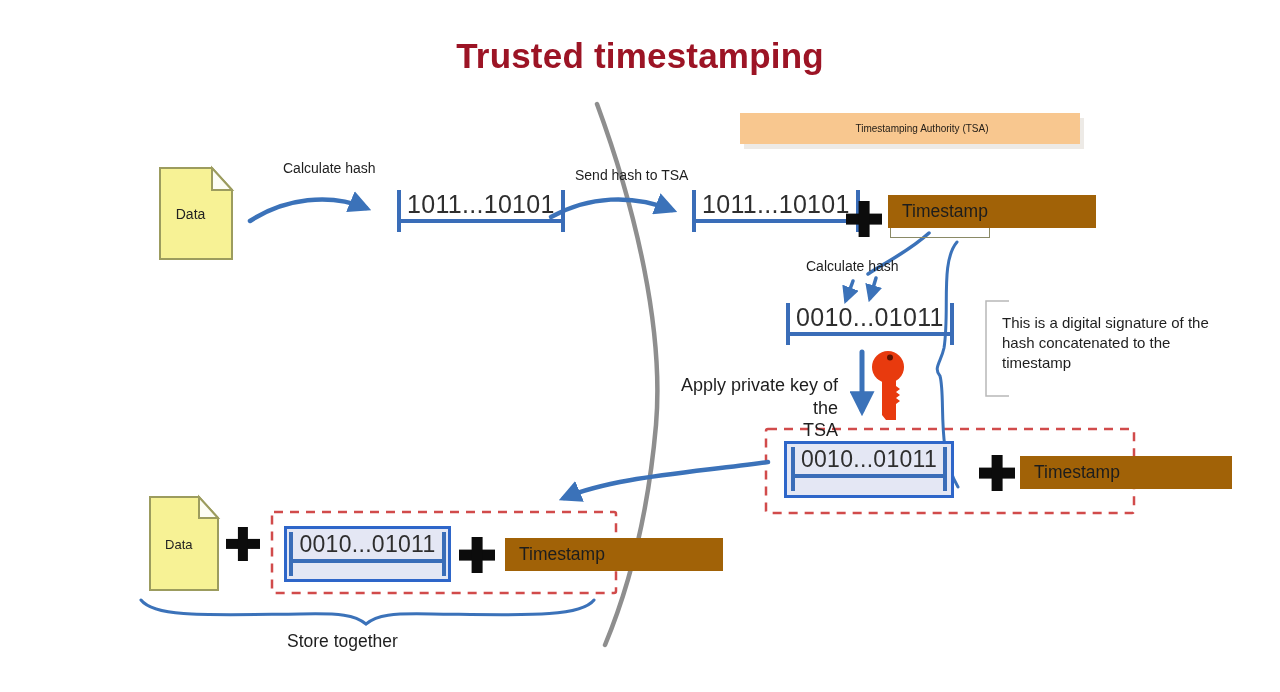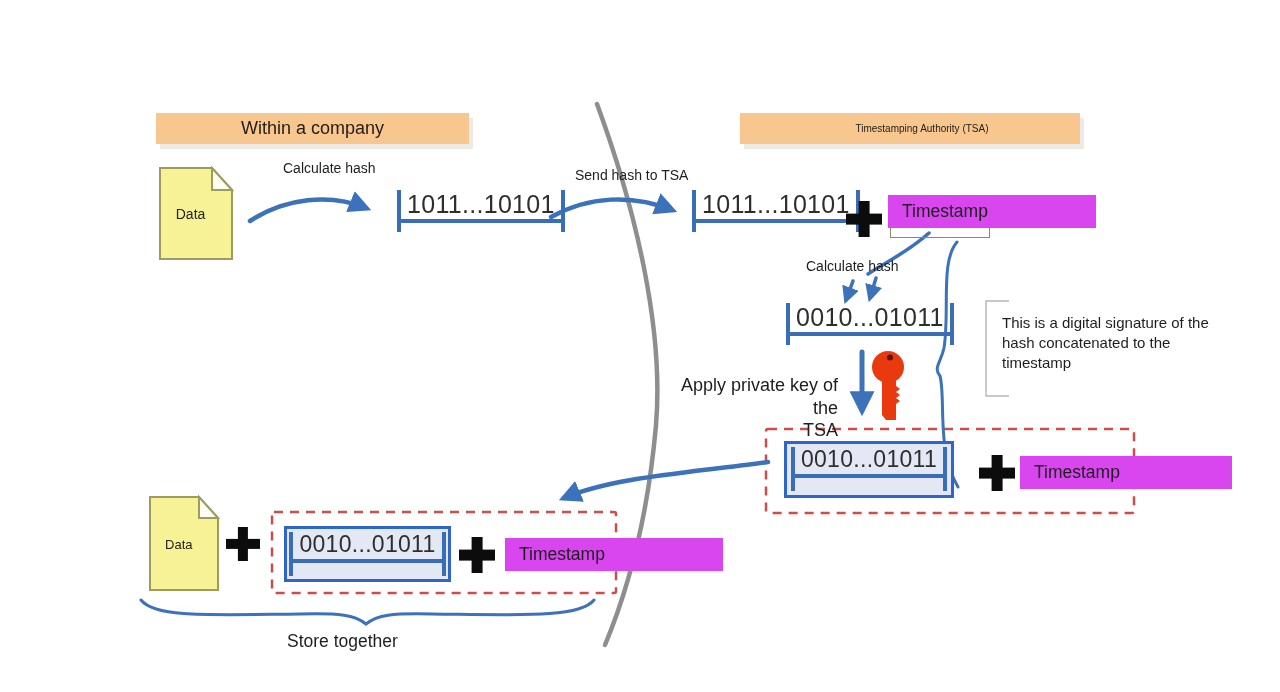--- a/index.html
+++ b/index.html
@@ -32,21 +32,21 @@
   .hash-text { font-size:25px; color:#2e2e2e; line-height:1.12; padding:0 6px 1px;
     border-bottom:4px solid #3a6db8; letter-spacing:0.3px; white-space:nowrap; }
   .hash-tail { height:9px; }
 
   .bluebox { position:absolute; border:3px solid #2e66c9; background:#e4e7f4;
     display:flex; justify-content:center; align-items:flex-start; padding-top:3px; }
   .bluebox .hash { position:static; }
   .bluebox .hash-text { font-size:23px; }
   .bluebox .hash-tail { height:13px; }
 
-  .tsbox { position:absolute; height:33px; background:#d946ef; display:flex;
+  .tsbox { position:absolute; height:33px; background:#a16207; display:flex;
     align-items:center; padding-left:14px; font-size:17.5px; color:#1d1d1d; }
   .ts-underline { position:absolute; left:890px; top:228px; width:100px; height:10px;
     border-left:1.5px solid #8a8a66; border-right:1.5px solid #8a8a66;
     border-bottom:1.5px solid #8a8a66; }
 
   .plus { position:absolute; }
   .plus::before { content:""; position:absolute; left:0; top:50%; transform:translateY(-50%);
     width:100%; height:30%; background:#0c0c0c; }
   .plus::after  { content:""; position:absolute; top:0; left:50%; transform:translateX(-50%);
     height:100%; width:30%; background:#0c0c0c; }
@@ -95,24 +95,22 @@
 
     <g transform="translate(869,350)">
       <circle cx="19" cy="17" r="16" fill="#e83a0e"></circle>
       <circle cx="21" cy="7.5" r="3" fill="#5e1200"></circle>
       <path d="M13 28 L27 28 L27 36 L31 39 L27 42 L31 45 L27 48 L31 51 L27 54 L27 70 L17 70 L13 65 Z" fill="#e83a0e"></path>
     </g>
   </svg>
 
   <div class="layer2">
 
+    <div class="title">Trusted timestamping</div>
 
-    <div class="hdr hdr-left">
-      <span>Within a company</span>
-    </div>
     <div class="hdr hdr-right">
       <span>Timestamping Authority (TSA)</span>
     </div>
 
     <div class="doc" style="left:157px; top:165px; width:78px; height:97px;">
       <svg width="78" height="97" viewBox="0 0 78 97">
         <path d="M3 3 H55 L75 25 V94 H3 Z" fill="#f7f295" stroke="#9c9c5e" stroke-width="2"></path>
         <path d="M55 3 V25 H75 Z" fill="#fdfdf4" stroke="#9c9c5e" stroke-width="2"></path>
       </svg>
       <div class="doc-label" style="font-size:14px;">Data</div>

